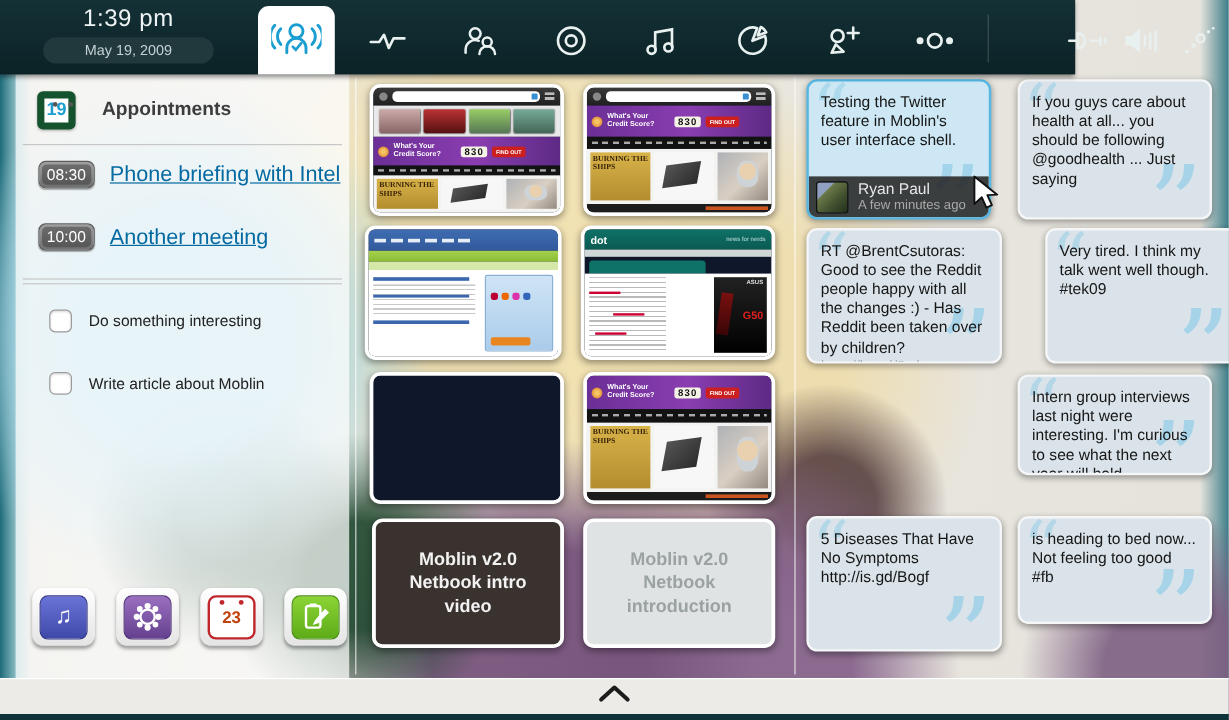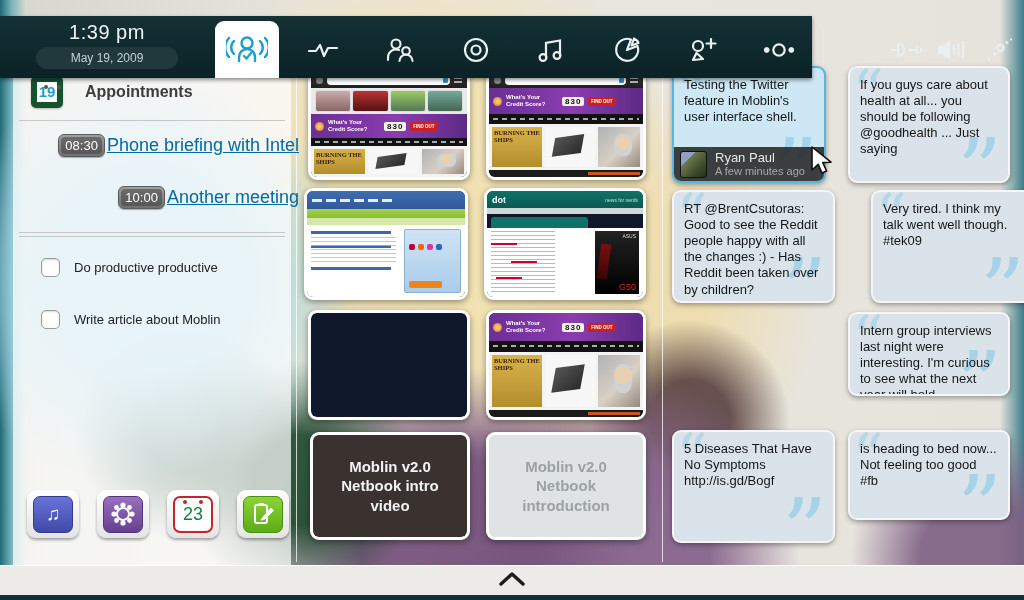--- a/index.html
+++ b/index.html
@@ -16,21 +16,21 @@
       radial-gradient(circle at 450px 545px, rgba(120,85,125,.95) 0 90px, rgba(120,85,125,0) 180px),
       radial-gradient(circle at 610px 560px, rgba(135,100,140,.95) 0 100px, rgba(135,100,140,0) 190px),
       radial-gradient(circle at 690px 420px, rgba(70,45,50,.8) 0 40px, rgba(70,45,50,0) 100px),
       radial-gradient(circle at 980px 560px, rgba(125,95,130,.9) 0 60px, rgba(125,95,130,0) 130px),
       radial-gradient(circle at 430px 200px, rgba(242,226,178,.95) 0 120px, rgba(242,226,178,0) 260px),
       radial-gradient(circle at 590px 300px, rgba(238,220,170,.9) 0 110px, rgba(238,220,170,0) 230px),
       linear-gradient(90deg, #1f6b78 0px, #7fb5bd 12px, #d9d8d0 26px, #e7e4dc 320px, #e9e6de 650px, #e6e3dd 1000px, #3d7d88 1024px);
   }
 
   
-  .topbar { position:absolute; left:0; top:16px; width:812px; height:62px;
+  .topbar { position:absolute; left:0; top:0; width:896px; height:62px;
     background:linear-gradient(#143136,#0b2226); box-shadow:0 2px 4px rgba(0,0,0,.45); z-index:30; }
   .clock { position:absolute; left:36px; top:5px; width:142px; text-align:center; }
   .clock-time { color:#eef4f4; font-size:20px; letter-spacing:.5px; }
   .date-pill { margin-top:3px; height:22px; line-height:22px; background:#21393d; border-radius:12px;
     color:#c3d2d3; font-size:12px; }
   .tab-myzone { position:absolute; left:215px; top:5px; width:64px; height:57px; background:#fff;
     border-radius:9px 9px 0 0; display:flex; align-items:center; justify-content:center; }
   .tb-icon { position:absolute; top:19px; width:34px; height:30px; background:none; border:none;
     display:flex; align-items:center; justify-content:center; cursor:pointer; }
   .tb-divider { position:absolute; left:823px; top:12px; width:1px; height:40px; background:rgba(255,255,255,.18); }
@@ -42,40 +42,40 @@
   .cd1 { left:296px; } .cd2 { left:662px; }
 
   
   .appt-head { position:absolute; left:18px; top:14px; display:flex; align-items:center; gap:22px; }
   .cal-icon { width:32px; height:32px; background:#fff; border:6px solid #14532d; border-radius:5px;
     box-shadow:0 1px 2px rgba(0,0,0,.25); position:relative; display:flex; align-items:flex-end; justify-content:center; }
   .cal-icon::before { content:""; position:absolute; top:3px; left:7px; width:4px; height:4px; border-radius:2px; background:#555; box-shadow:13px 0 0 #555; }
   .cal-day { color:#1b9dd0; font-weight:bold; font-size:15px; line-height:20px; }
   .appt-title { font-size:16px; font-weight:bold; color:#3c3c3c; }
   .hline { position:absolute; left:6px; width:266px; height:1px; background:#c7c7c7; }
-  .appt-row { position:absolute; left:31px; display:flex; align-items:center; gap:2px; width:255px; cursor:pointer;justify-content:flex-end; }
+  .appt-row { position:absolute; left:19px; display:flex; align-items:center; gap:13px; width:255px; cursor:pointer; }
   .time-badge { min-width:45px; padding:2px; background:linear-gradient(#a0a0a0,#707070); border:1px solid #5c5c5c;
     border-radius:6px; box-shadow:0 1px 1px rgba(0,0,0,.3); }
   .time-badge span { display:block; background:rgba(50,50,50,.45); border-radius:4px; color:#fff;
     font-size:13px; text-align:center; padding:1px 4px; }
   .appt-label { font-size:18px; color:#0369a1;text-decoration:underline; }
   .task-row { position:absolute; left:28px; display:flex; align-items:center; gap:14px; width:240px; cursor:pointer; }
   .checkbox { width:19px; height:19px; background:#fff; border:1px solid #9a9a9a; border-radius:5px;
     box-shadow:inset 0 1px 2px rgba(0,0,0,.15); }
   .task-label { font-size:13px; color:#222; }
 
   
   .launchers { position:absolute; left:14px; top:428px; display:flex; gap:18px; }
   .app-frame { width:52px; height:48px; background:linear-gradient(#ffffff,#e4e4e4); border-radius:9px;
     box-shadow:0 2px 3px rgba(0,0,0,.35); display:flex; align-items:center; justify-content:center; cursor:pointer; }
   .app-glyph { width:40px; height:37px; border-radius:7px; display:flex; align-items:center; justify-content:center;
     color:#fff; font-size:19px; }
   .g-media { background:linear-gradient(#6a74d8,#3f49a8); border:1px solid #333a8a; }
   .g-settings { background:linear-gradient(#9a6fc0,#65408f); border:1px solid #53347a; }
-  .g-calendar { background:#fff; border:2px solid #c0272d; color:#15803d; font-weight:normal; font-size:18px; position:relative; }
+  .g-calendar { background:#fff; border:2px solid #c0272d; color:#c2410c; font-weight:bold; font-size:14px; position:relative; }
   .g-calendar::before { content:""; position:absolute; top:2px; left:8px; width:4px; height:4px; background:#c0272d; border-radius:2px; box-shadow:16px 0 0 #c0272d; }
   .g-notes { background:linear-gradient(#8cd435,#5cab18); border:1px solid #4a8f12; }
 
   
   .thumb { position:absolute; background:#fff; border:3px solid #fff; border-radius:9px;
     box-shadow:0 2px 6px rgba(0,0,0,.4); overflow:hidden; cursor:pointer; z-index:10; }
   .thumb-inner { width:100%; height:100%; border-radius:5px; overflow:hidden; position:relative; background:#0f172a; }
   .t-r1l{left:308px;top:70px;width:162px;height:110px}
   .t-r1r{left:486px;top:70px;width:160px;height:110px}
   .t-r2l{left:304px;top:188px;width:164px;height:112px}
@@ -131,22 +131,22 @@
   .vid-promo::after { content:""; position:absolute; left:4px; bottom:4px; width:60%; height:7px; background:#e8851e; border-radius:2px; }
 
   .dot-header { height:17px; background:linear-gradient(#0f7268,#0a5a52); color:#fff; font-weight:bold; font-size:9px;
     display:flex; align-items:center; padding:0 5px; justify-content:space-between; }
   .dot-header em { font-style:normal; font-size:5px; font-weight:normal; color:#bfe0da; }
   .dot-bar { height:6px; background:#cfd8d6; }
   .dot-article { height:11px; margin:3px 4px 0 4px; width:62%; background:#0f7268; border-radius:3px 3px 0 0; }
   .dot-body { flex:1; background:#fff; display:flex; gap:4px; padding:3px 4px; }
   .dot-text { flex:1.7; background:repeating-linear-gradient(#b9b9b9 0 1px, transparent 1px 4px); position:relative; }
   .dot-text::after { content:""; position:absolute; left:0; top:12px; width:40%; height:2px; background:#c03; box-shadow:20px 18px 0 #c03, 5px 34px 0 #c03; }
-  .dot-ad { flex:1; background:linear-gradient(#222,#000); color:#e02020; font-weight:normal; font-size:9px;
-    display:flex; flex-direction:column; align-items:flex-end; justify-content:flex-end; padding:2px 3px; position:relative;margin-left:36px; }
+  .dot-ad { flex:1; background:linear-gradient(#222,#000); color:#e02020; font-weight:bold; font-size:9px;
+    display:flex; flex-direction:column; align-items:flex-end; justify-content:center; padding:2px 3px; position:relative;margin-left:36px; }
   .dot-ad small { font-size:5px; color:#ddd; position:absolute; top:2px; right:3px; }
   .dot-ad::after { content:""; position:absolute; left:4px; top:20%; width:10px; height:55%;
     background:linear-gradient(#7a1010,#3a0505); transform:rotate(8deg); }
 
   .video-card { display:flex; align-items:center; justify-content:center; text-align:center;
     font-weight:bold; font-size:15px; line-height:1.3; padding:8px; }
   .vc-dark { background:#39322e; color:#f2f2f2; }
   .vc-light { background:#e0e3e3; color:#9ba2a2; }
 
   
@@ -320,21 +320,21 @@
           <span>10:00</span>
         </span>
       <span class="appt-label">Another meeting</span>
     </div>
 
     <div class="hline" style="top:170px"></div>
     <div class="hline" style="top:174px"></div>
 
     <div class="task-row" style="top:196px">
       <span class="checkbox"></span>
-      <span class="task-label">Do productive productive</span>
+      <span class="task-label">Do something interesting</span>
     </div>
     <div class="task-row" style="top:248px">
       <span class="checkbox"></span>
       <span class="task-label">Write article about Moblin</span>
     </div>
 
     <div class="launchers">
       <div class="app-frame">
         <div class="app-glyph g-media">♫</div>
       </div>

